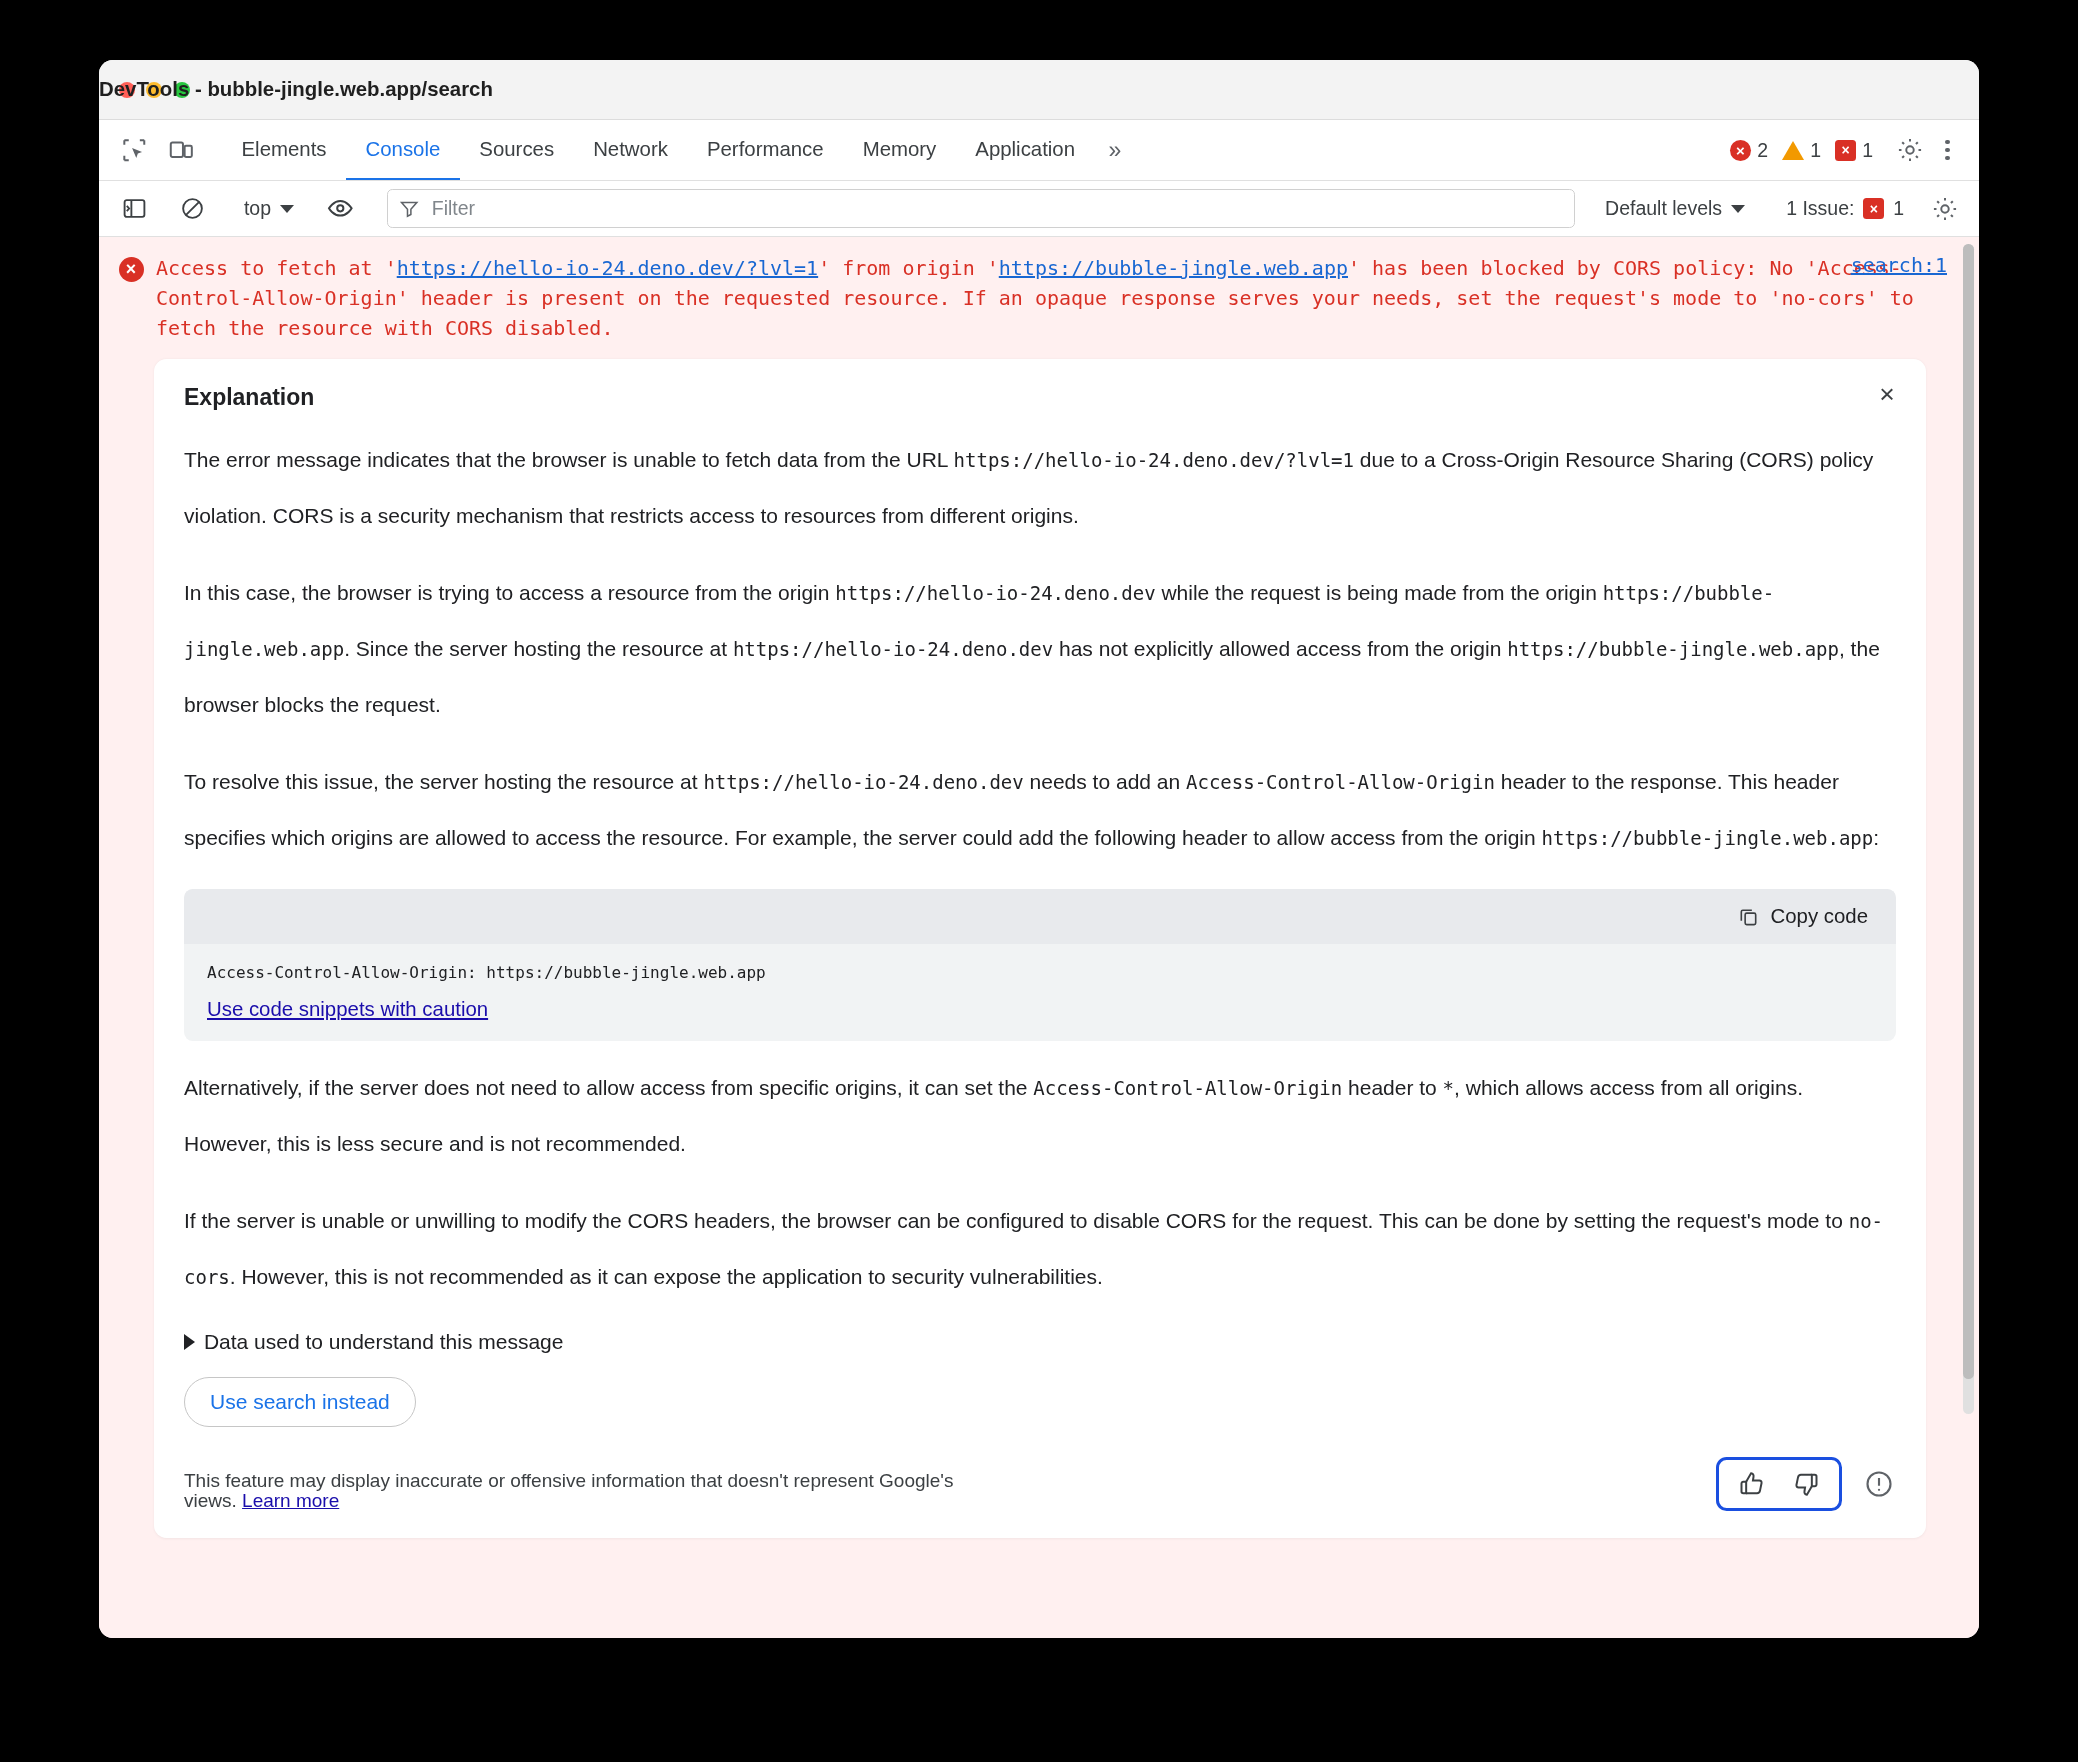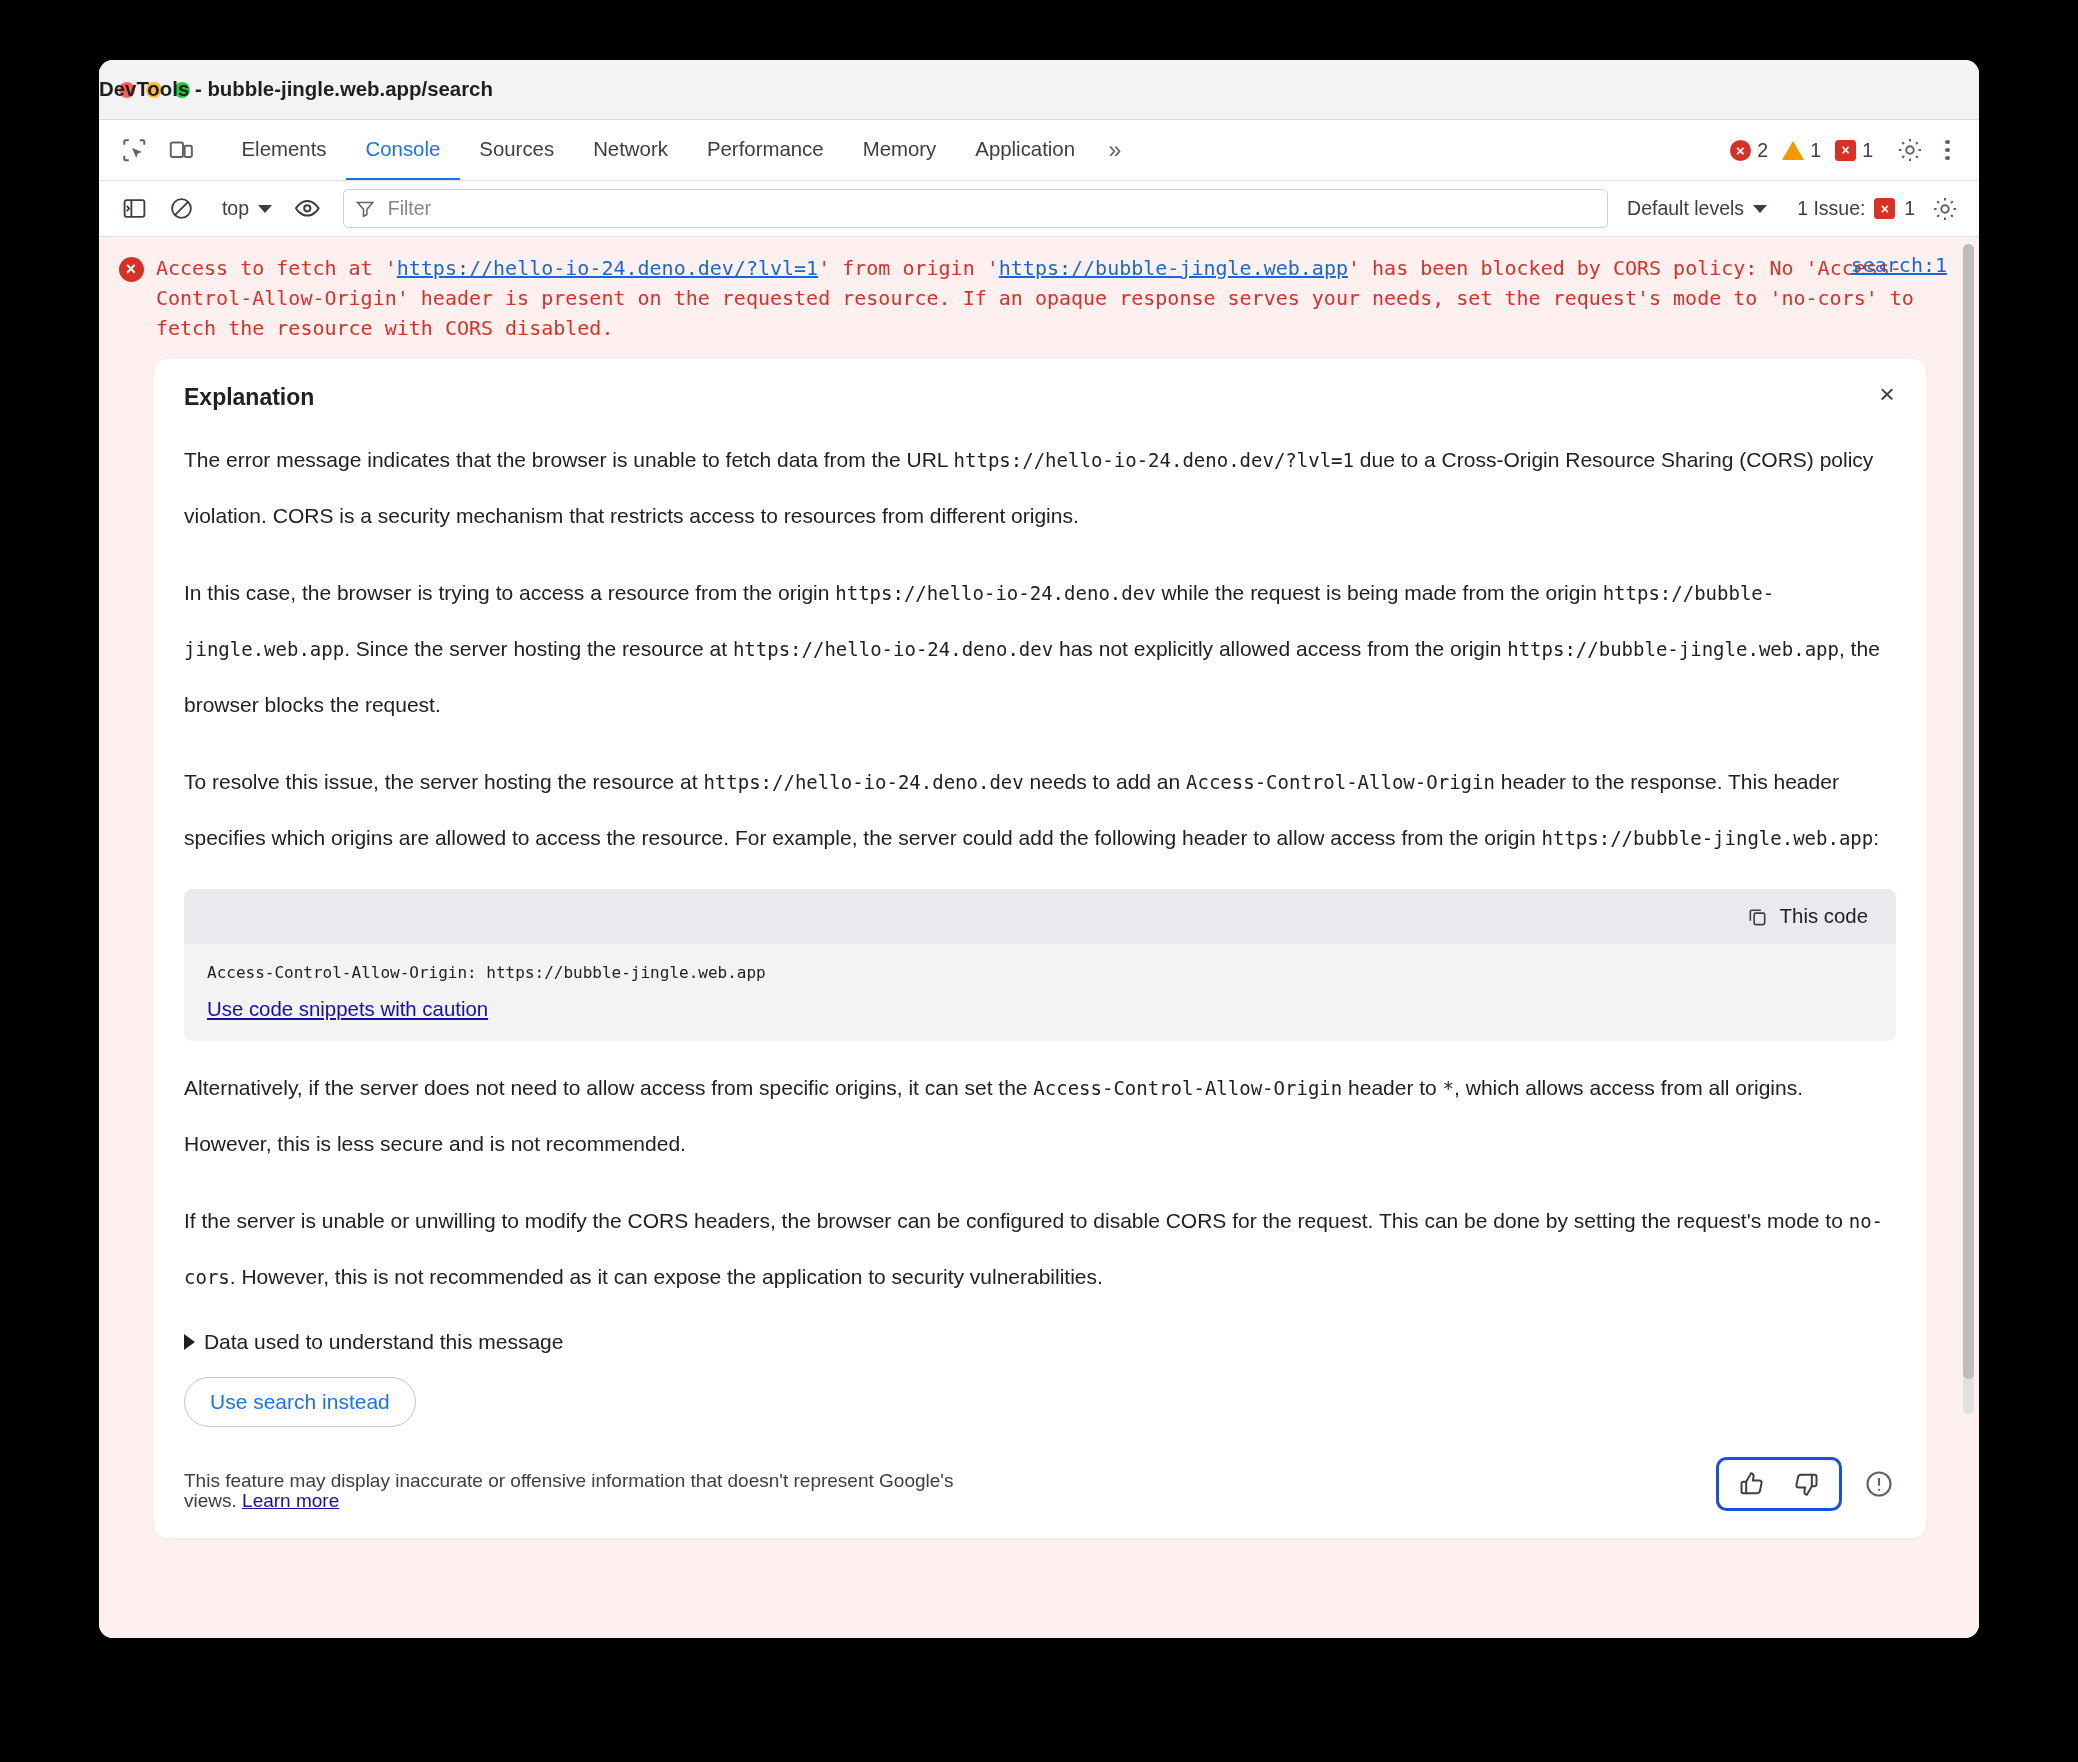--- a/index.html
+++ b/index.html
@@ -131,21 +131,21 @@
 
   
   #consolebar {
     height: 55px;
     background: #ffffff;
     border-bottom: 0.9px solid #e0e0e0;
     display: flex;
     align-items: center;
     padding: 0 14px;
     flex: 0 0 auto;
-    gap: 0;
+    gap: 11px;
   }
   .ctx-select {
     display: flex; align-items: center; gap: 8.9px;
     font-size: 19.5px; color: #3c4043;
     padding: 4.4px 8.9px; border-radius: 4.4px; cursor: pointer;
     margin-left: 7px; margin-right: 5.3px;
   }
   .caret {
     width: 0; height: 0;
     border-left: 7px solid transparent;
@@ -522,21 +522,21 @@
 
       <div class="para"><span>To resolve this issue, the server hosting the resource at </span><code>https://hello-io-24.deno.dev</code><span> needs to add an </span><code>Access-Control-Allow-Origin</code><span> header to the response. This header specifies which origins are allowed to access the resource. For example, the server could add the following header to allow access from the origin </span><code>https://bubble-jingle.web.app</code><span>:</span></div>
 
       <div class="codeblock">
         <div class="code-header">
           <div class="copy-btn">
             <svg width="23" height="23" viewBox="0 0 24 24" fill="none" stroke="#3c4043" stroke-width="1.7">
               <rect x="8.5" y="8.5" width="11" height="12" rx="1.6"></rect>
               <path d="M15.5 5.5H6a1.5 1.5 0 0 0-1.5 1.5v9.5"></path>
             </svg>
-            <span>This code</span>
+            <span>Copy code</span>
           </div>
         </div>
         <div class="code-body">Access-Control-Allow-Origin: https://bubble-jingle.web.app</div>
         <a class="code-caution" href="#">Use code snippets with caution</a>
       </div>
 
       <div class="para"><span>Alternatively, if the server does not need to allow access from specific origins, it can set the </span><code>Access-Control-Allow-Origin</code><span> header to </span><code>*</code><span>, which allows access from all origins. However, this is less secure and is not recommended.</span></div>
 
       <div class="para"><span>If the server is unable or unwilling to modify the CORS headers, the browser can be configured to disable CORS for the request. This can be done by setting the request's mode to </span><code>no-cors</code><span>. However, this is not recommended as it can expose the application to security vulnerabilities.</span></div>
 

